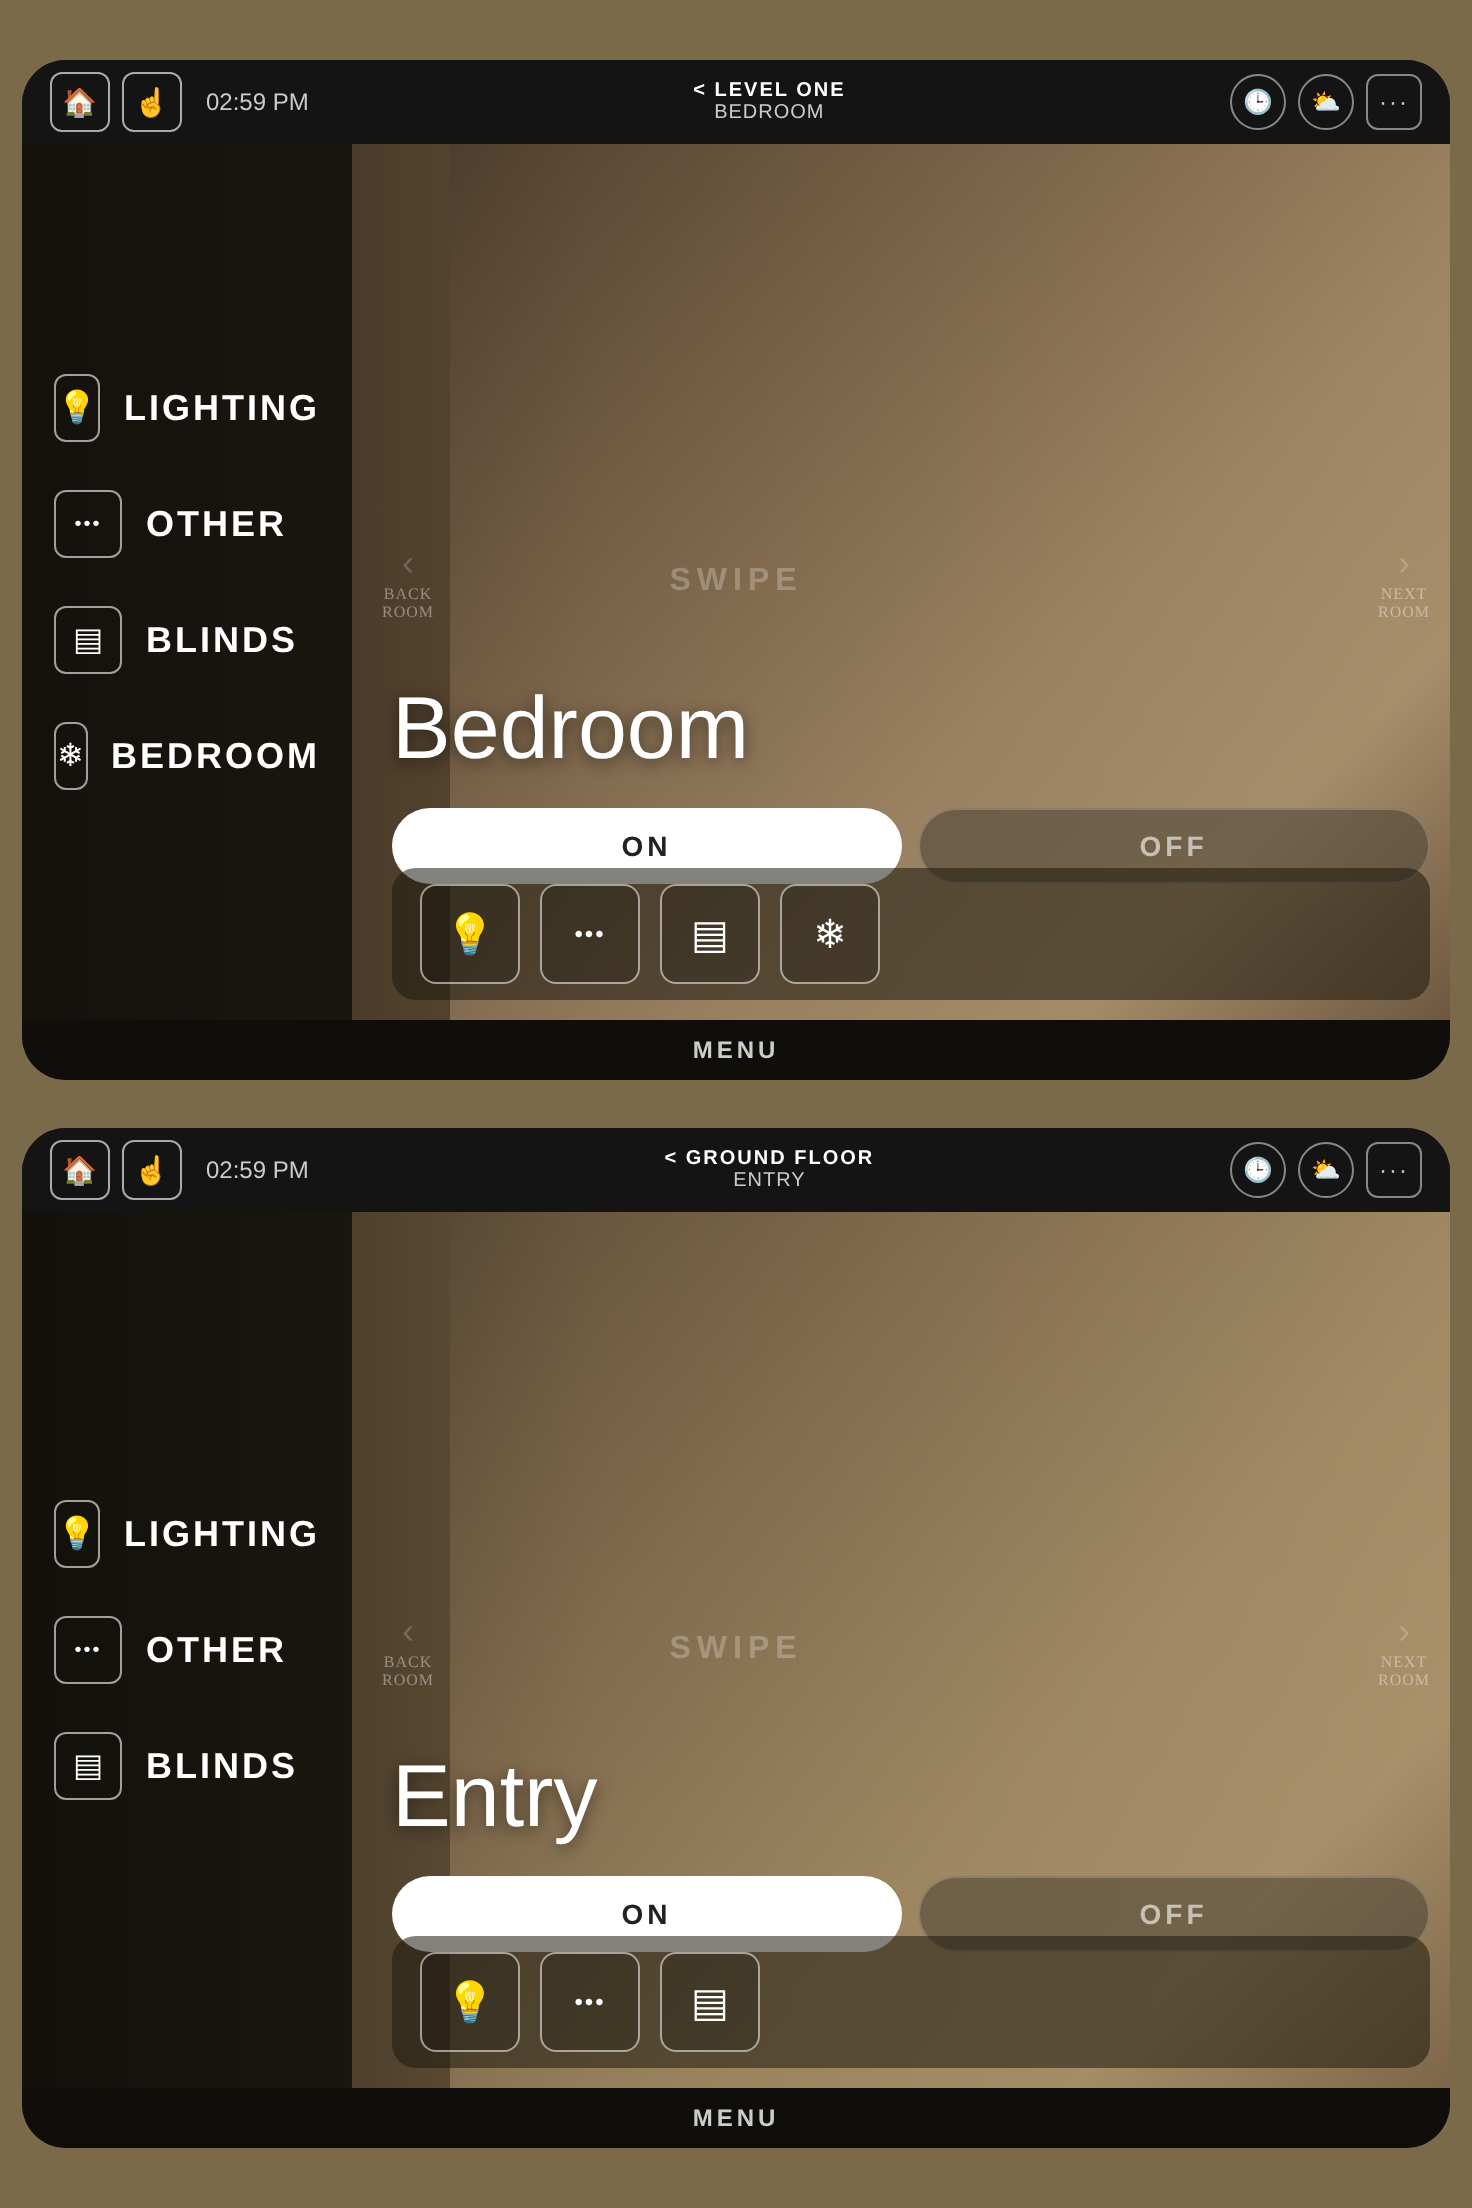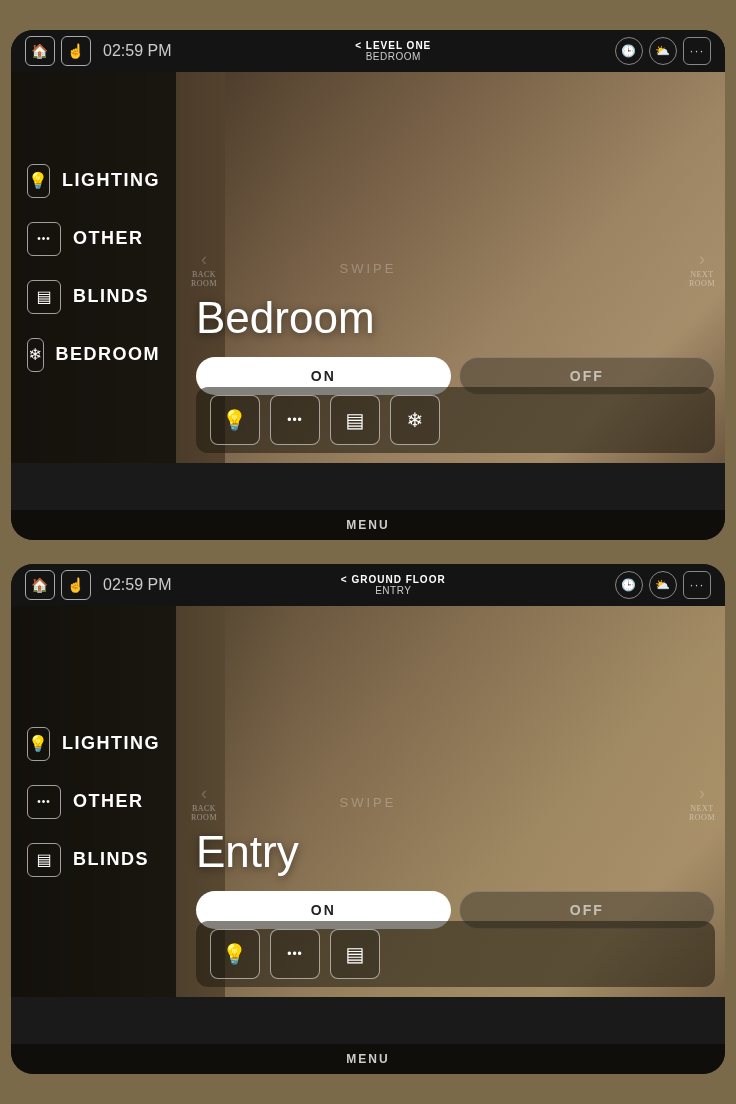--- a/index.html
+++ b/index.html
@@ -50,21 +50,21 @@
       border-radius: 6px;
       display: flex;
       align-items: center;
       justify-content: center;
       color: #ccc;
       font-size: 14px;
     }
 
     .top-bar-time {
       color: #ccc;
-      font-size: 16px;
+      font-size: 12px;
       font-weight: 500;
       margin-left: 6px;
     }
 
     .top-bar-center {
       text-align: center;
     }
 
     .top-bar-level {
       color: #fff;
@@ -184,22 +184,22 @@
       font-size: 18px;
       opacity: 0.5;
     }
 
     .swipe-label {
       position: absolute;
       top: 50%;
       left: 50%;
       transform: translate(-50%, -50%);
       color: rgba(255,255,255,0.25);
-      font-size: 13px;
-      font-weight: 400;
+      font-size: 16px;
+      font-weight: 700;
       letter-spacing: 3px;
       z-index: 5;
     }
 
     
     .sidebar {
       position: absolute;
       left: 0;
       top: 0;
       bottom: 0;
@@ -345,21 +345,20 @@
       background: rgba(0,0,0,0.2);
     }
 
     
     .menu-bar {
       background: rgba(15,13,10,0.9);
       display: flex;
       align-items: center;
       justify-content: center;
       padding: 8px;
-      margin-top: 47px;
     }
 
     .menu-label {
       color: #ccc;
       font-size: 12px;
       font-weight: 600;
       letter-spacing: 2px;
     }
   </style>
 </head>

